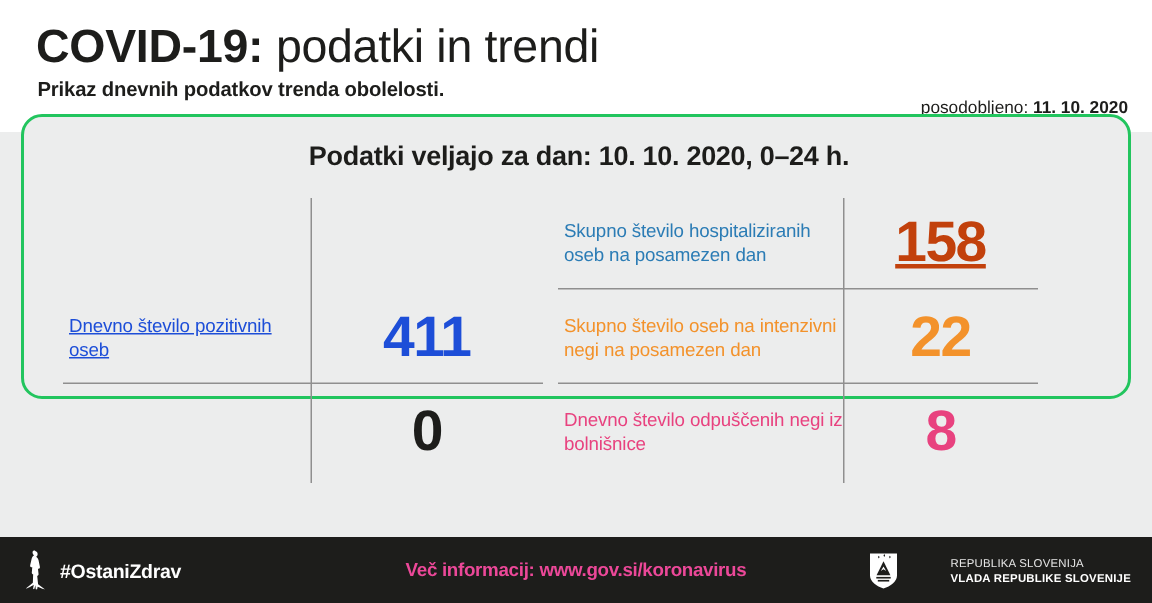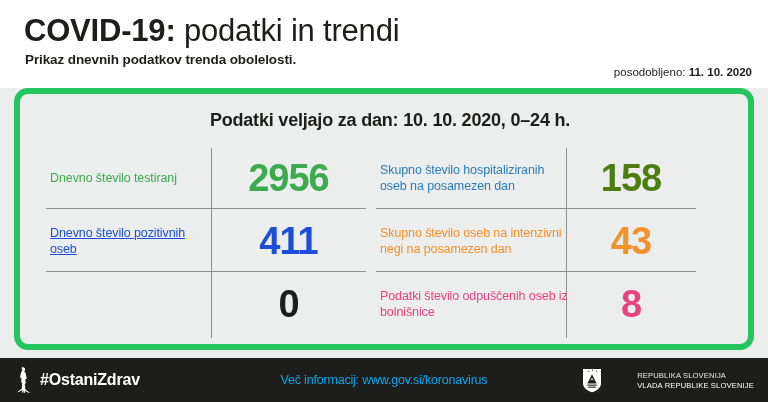--- a/index.html
+++ b/index.html
@@ -56,25 +56,25 @@
     white-space: nowrap;
     margin-top: 36px;
   }
   #updated .ulabel { font-weight: 400; }
   #updated .udate { font-weight: 700; }
 
   
   #card {
     position: absolute;
     left: 14px;
-    top: 88px;
+    top: 76px;
     width: 740px;
-    height: 262px;
+    height: 190px;
     box-sizing: border-box;
-    border: 6px solid #22c55e;
+    border: 2px solid #22c55e;
     border-radius: 14px;
     background: #eceded;
   }
   #card-heading {
     position: absolute;
     left: 0;
     top: 16px;
     width: 740px;
     text-align: center;
     font-size: 18px;
@@ -171,36 +171,36 @@
     display: flex;
     align-items: center;
     gap: 8px;
   }
   #figure-icon {
     width: 16px;
     height: 26px;
     display: block;
   }
   #hashtag-text {
-    font-size: 16px;
+    font-size: 13px;
     font-weight: 700;
     color: #ffffff;
     letter-spacing: -0.2px;
   }
   #more-info {
     position: absolute;
     left: 50%;
     top: 0;
     transform: translateX(-50%);
     height: 44px;
     display: flex;
     align-items: center;
     font-size: 12.5px;
-    font-weight: 400;
-    color: #0ea5e9;
+    font-weight: 700;
+    color: #ec4899;
     letter-spacing: -0.2px;
     white-space: nowrap;
   }
   #gov-group {
     position: absolute;
     right: 14px;
     top: 0;
     height: 44px;
     display: flex;
     align-items: center;
@@ -218,21 +218,21 @@
     gap: 1px;
   }
   .gov-line {
     font-size: 7.6px;
     color: #e6e6e6;
     letter-spacing: 0.15px;
     line-height: 9px;
     white-space: nowrap;
     padding-left: 28px;
   }
-  .gov-line.b { font-weight: 400; color: #ffffff; }
+  .gov-line.b { font-weight: 700; color: #ffffff; }
 </style>
 </head>
 <body>
 
 <div id="header">
 
   <div id="page-title">
     <span class="tstrong">COVID-19:</span><span class="tlight"> podatki in trendi</span>
   </div>
 
@@ -245,54 +245,49 @@
 
 </div>
 
 <div id="card">
 
   <div id="card-heading">Podatki veljajo za dan: 10. 10. 2020, 0–24 h.</div>
 
   <div class="col left">
     <div class="vdivider"></div>
 
-    <div class="row r1">
-      <div class="row-label" style="color: rgb(61, 170, 78);">Dnevno število testiranj</div>
-      <div class="row-value" style="color: rgb(61, 170, 78);">2956</div>
-      <div class="hdivider"></div>
-    </div>
 
     <div class="row r2">
       <div class="row-label" style="color: #1d4ed8; text-decoration: underline;">Dnevno število pozitivnih oseb</div>
       <div class="row-value" style="color: #1d4ed8;">411</div>
       <div class="hdivider"></div>
     </div>
 
     <div class="row r3">
       <div class="row-value" style="color: rgb(29, 29, 27);">0</div>
     </div>
   </div>
 
   <div class="col right">
     <div class="vdivider"></div>
 
     <div class="row r1">
       <div class="row-label" style="color: rgb(43, 124, 181);">Skupno število hospitaliziranih oseb na posamezen dan</div>
-      <div class="row-value" style="color: #4d7c0f;">158</div>
+      <div class="row-value" style="color: #c2410c; text-decoration: underline;">158</div>
       <div class="hdivider"></div>
     </div>
 
     <div class="row r2">
       <div class="row-label" style="color: rgb(243, 146, 43);">Skupno število oseb na intenzivni negi na posamezen dan</div>
-      <div class="row-value" style="color: rgb(243, 146, 43);">43</div>
+      <div class="row-value" style="color: rgb(243, 146, 43);">22</div>
       <div class="hdivider"></div>
     </div>
 
     <div class="row r3">
-      <div class="row-label" style="color: rgb(232, 66, 127);">Podatki število odpuščenih oseb iz bolnišnice</div>
+      <div class="row-label" style="color: rgb(232, 66, 127);">Dnevno število odpuščenih negi iz bolnišnice</div>
       <div class="row-value" style="color: rgb(232, 66, 127);">8</div>
     </div>
   </div>
 
 </div>
 
 <div id="footer">
 
   <div id="hashtag-group">
     <svg id="figure-icon" viewBox="0 0 16 26">

